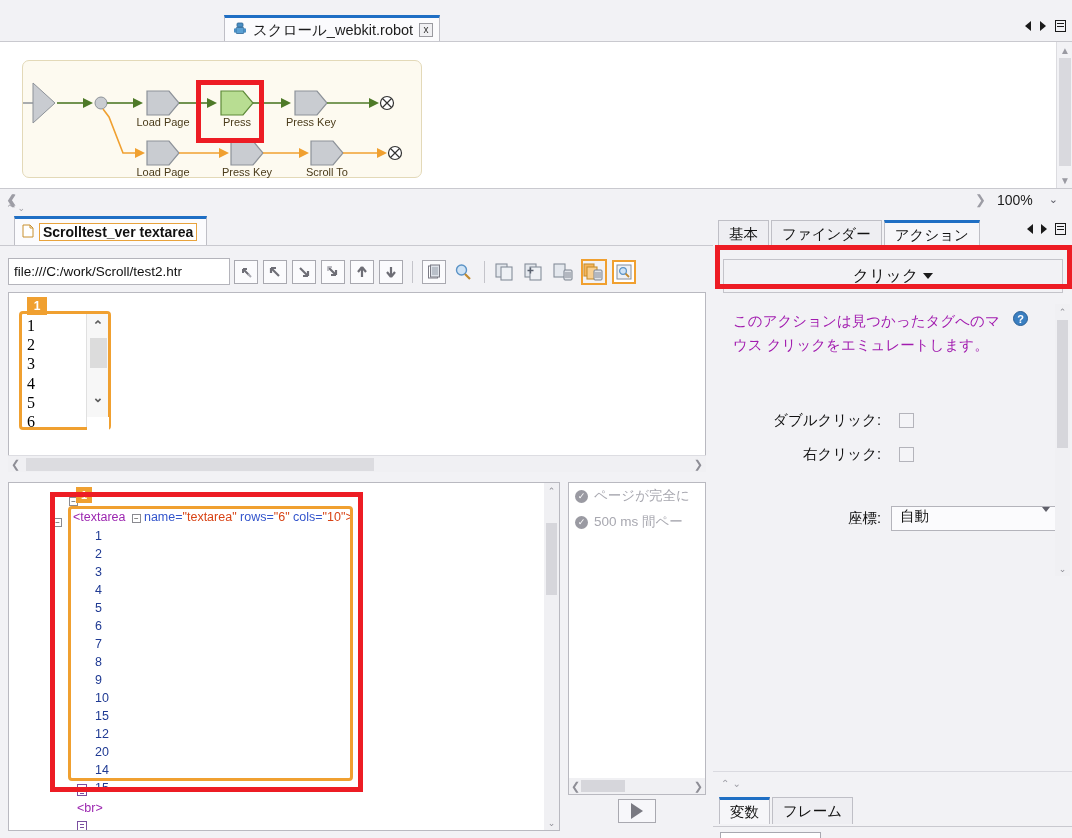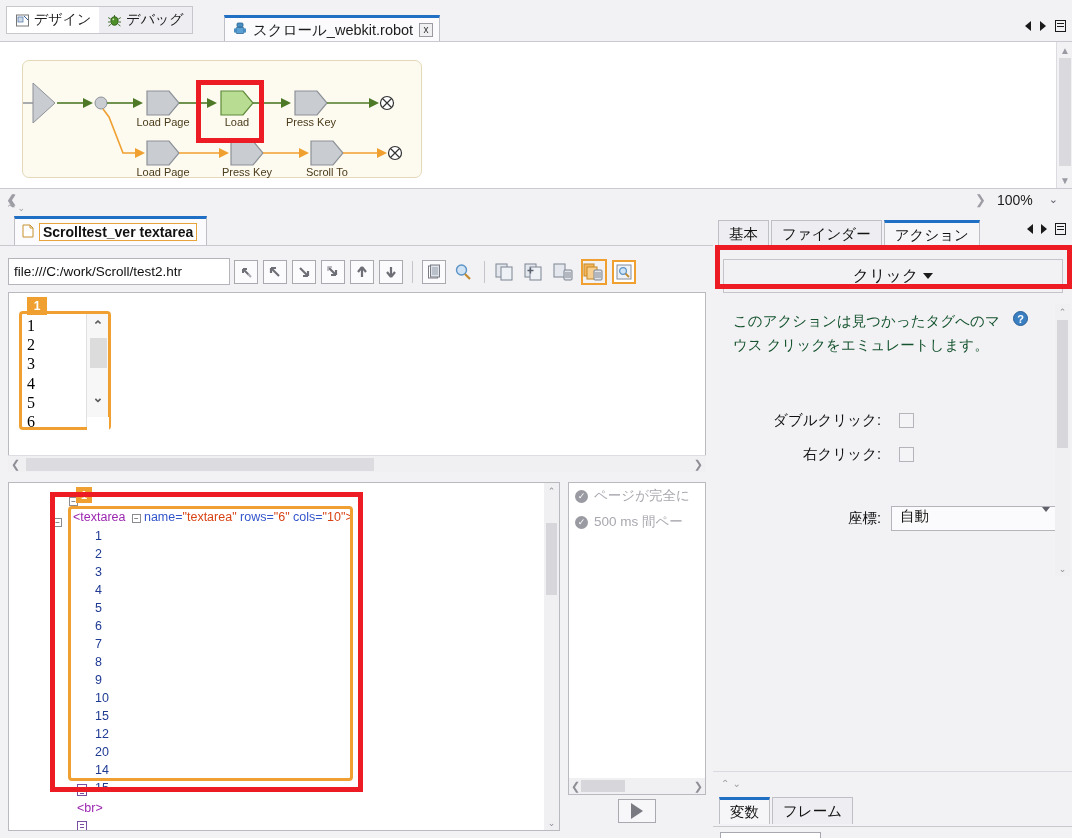--- a/index.html
+++ b/index.html
@@ -234,21 +234,21 @@
   .action-sel {
     position:absolute; left:10px; top:48px; width:340px; height:34px;
     background:#f2f2f5; border:1px solid #c4c4ca;
     display:flex; align-items:center; justify-content:center; gap:5px;
     font-size:16px; color:#111;
   }
   .caret-dn { width:0;height:0;border-left:5px solid transparent;border-right:5px solid transparent;border-top:6px solid #1a1a1a;}
 
   .action-desc {
     position:absolute; left:20px; top:98px; width:270px;
-    font-size:14.5px; line-height:24px; color:#14532d;
+    font-size:14.5px; line-height:24px; color:#a21caf;
   }
   .help-ico {
     position:absolute; left:300px; top:100px; width:15px; height:15px; border-radius:50%;
     background:#3a7fc1; color:#fff; font-size:11px; font-weight:bold;
     display:flex; align-items:center; justify-content:center;
     border:1px solid #2a5f95;
   }
   .frow { position:absolute; display:flex; align-items:center; }
   .flabel { font-size:14.5px; color:#111; text-align:right; }
   .fchk { width:15px; height:15px; border:1px solid #b4b4bb; background:#f4f4f7; }
@@ -273,42 +273,20 @@
   }
   .var-chevs { position:absolute; left:112px; top:626px; color:#9d9da5; font-size:10px; line-height:14px;}
 </style>
 </head>
 <body>
 
 <div id="root">
 
   <div class="topbar">
 
-    <div class="persp-group">
-      <div class="persp active">
-        <span class="glyph">
-          <svg width="15" height="15" viewBox="0 0 15 15">
-            <rect x="1.5" y="2" width="12" height="11" fill="#fff" stroke="#777" stroke-width="1"></rect>
-            <rect x="3" y="4" width="5" height="5" fill="#cfd9e8" stroke="#5b7fb0" stroke-width="0.8"></rect>
-            <path d="M9 3 L13 7" stroke="#3a5f96" stroke-width="1"></path>
-          </svg>
-        </span>
-        <span>デザイン</span>
-      </div>
-      <div class="persp inactive">
-        <span class="glyph">
-          <svg width="15" height="15" viewBox="0 0 15 15">
-            <ellipse cx="7.5" cy="8" rx="3.6" ry="4.2" fill="#4f8f2a" stroke="#2f5c17" stroke-width="0.9"></ellipse>
-            <path d="M7.5 4 L7.5 2 M3.7 6 L1.2 4.6 M11.3 6 L13.8 4.6 M3.4 9 L1 9 M11.6 9 L14 9 M3.8 11.4 L1.6 13 M11.2 11.4 L13.4 13" stroke="#2f5c17" stroke-width="0.9"></path>
-            <circle cx="6.3" cy="6.4" r="0.8" fill="#dff0c8"></circle>
-          </svg>
-        </span>
-        <span>デバッグ</span>
-      </div>
-    </div>
 
     <div class="doctab">
       <span>
         <svg width="14" height="14" viewBox="0 0 14 14">
           <rect x="4" y="1" width="6" height="4" rx="1" fill="#4a8fc4" stroke="#2e6694" stroke-width="0.8"></rect>
           <rect x="3" y="5.5" width="8" height="6" rx="1" fill="#5aa0d4" stroke="#2e6694" stroke-width="0.8"></rect>
           <rect x="1" y="6.5" width="2" height="4" fill="#4a8fc4"></rect>
           <rect x="11" y="6.5" width="2" height="4" fill="#4a8fc4"></rect>
         </svg>
       </span>
@@ -360,21 +338,21 @@
         <polygon points="276,87 286,92 276,97" fill="#f0a030"></polygon>
         <polygon points="288,80 310,80 320,92 310,104 288,104" fill="#c9ccd1" stroke="#8d9299" stroke-width="1.2"></polygon>
         <line x1="320" y1="92" x2="356" y2="92" stroke="#f0a030" stroke-width="1.6"></line>
         <polygon points="354,87 364,92 354,97" fill="#f0a030"></polygon>
         <circle cx="372" cy="92" r="6.5" fill="#fff" stroke="#333" stroke-width="1.2"></circle>
         <path d="M367.5 87.5 L376.5 96.5 M376.5 87.5 L367.5 96.5" stroke="#333" stroke-width="1.2"></path>
       </svg>
 
       
       <div style="position:absolute;left:108px;top:55px;width:64px;text-align:center;font-size:11px;color:#4a3b1a;">Load Page</div>
-      <div style="position:absolute;left:182px;top:55px;width:64px;text-align:center;font-size:11px;color:#4a3b1a;">Load</div>
+      <div style="position:absolute;left:182px;top:55px;width:64px;text-align:center;font-size:11px;color:#4a3b1a;">Press</div>
       <div style="position:absolute;left:256px;top:55px;width:64px;text-align:center;font-size:11px;color:#4a3b1a;">Press Key</div>
       <div style="position:absolute;left:108px;top:105px;width:64px;text-align:center;font-size:11px;color:#4a3b1a;">Load Page</div>
       <div style="position:absolute;left:192px;top:105px;width:64px;text-align:center;font-size:11px;color:#4a3b1a;">Press Key</div>
       <div style="position:absolute;left:272px;top:105px;width:64px;text-align:center;font-size:11px;color:#4a3b1a;">Scroll To</div>
 
       
       <div class="red-outline" style="left:173px;top:19px;width:68px;height:63px;"></div>
     </div>
   </div>
 

